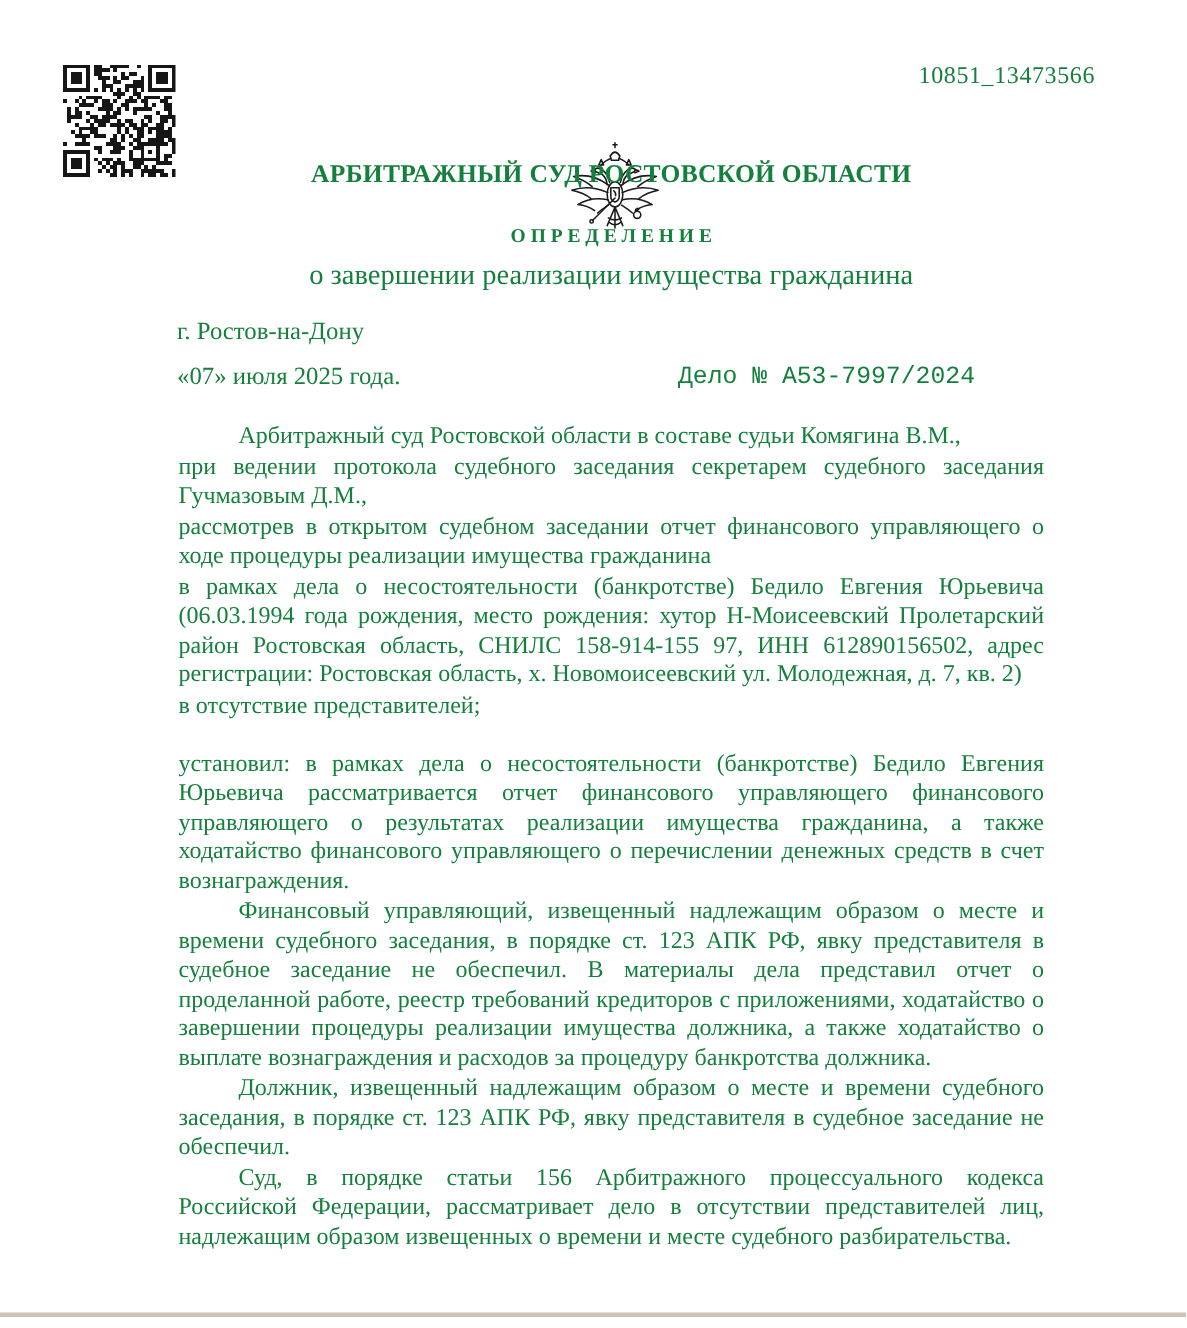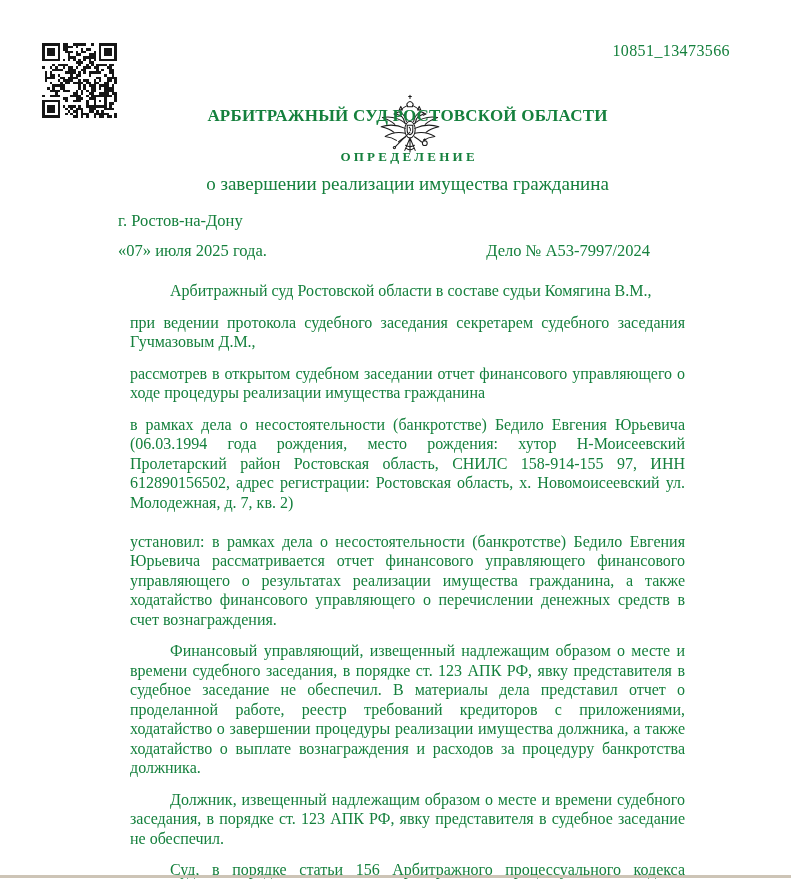--- a/index.html
+++ b/index.html
@@ -72,28 +72,28 @@
     font-size: 16.5px;
     line-height: 21px;
   }
   .date-row {
     margin-top: 9px;
     display: flex;
     justify-content: space-between;
     font-size: 16.5px;
     line-height: 21px;
   }
-  .date-row .case-number { padding-right: 47px; }
+  .date-row .case-number { padding-right: 47px; font-family: Liberation Mono, monospace; }
   .doc-body {
     margin-top: 20px;
     font-size: 16px;
     line-height: 19.5px;
     text-align: justify;
   }
-  .doc-body p { margin: 12px; }
+  .doc-body p { margin: 1px; }
   .doc-body p.indent { text-indent: 40px; }
   .doc-body p.gap { margin-top: 19.5px; }
   .bottom-edge {
     position: absolute;
     left: 0;
     right: 0;
     bottom: 1px;
     height: 3px;
     background: #cdc4b6;
   }
@@ -564,20 +564,21 @@
     <div class="city-line">г. Ростов-на-Дону</div>
     <div class="date-row">
       <span>«07» июля 2025 года.</span>
       <span class="case-number">Дело № А53-7997/2024</span>
     </div>
     <div class="doc-body">
         <p class="indent">Арбитражный суд Ростовской области в составе судьи Комягина В.М.,</p>
         <p>при ведении протокола судебного заседания секретарем судебного заседания Гучмазовым Д.М.,</p>
         <p>рассмотрев в открытом судебном заседании отчет финансового управляющего о ходе процедуры реализации имущества гражданина</p>
         <p>в рамках дела о несостоятельности (банкротстве) Бедило Евгения Юрьевича (06.03.1994 года рождения, место рождения: хутор Н-Моисеевский Пролетарский район Ростовская область, СНИЛС 158-914-155 97, ИНН 612890156502, адрес регистрации: Ростовская область, х. Новомоисеевский ул. Молодежная, д. 7, кв. 2)</p>
+        <p>в отсутствие представителей;</p>
         <p class="gap">установил: в рамках дела о несостоятельности (банкротстве) Бедило Евгения Юрьевича рассматривается отчет финансового управляющего финансового управляющего о результатах реализации имущества гражданина, а также ходатайство финансового управляющего о перечислении денежных средств в счет вознаграждения.</p>
         <p class="indent">Финансовый управляющий, извещенный надлежащим образом о месте и времени судебного заседания, в порядке ст. 123 АПК РФ, явку представителя в судебное заседание не обеспечил. В материалы дела представил отчет о проделанной работе, реестр требований кредиторов с приложениями, ходатайство о завершении процедуры реализации имущества должника, а также ходатайство о выплате вознаграждения и расходов за процедуру банкротства должника.</p>
         <p class="indent">Должник, извещенный надлежащим образом о месте и времени судебного заседания, в порядке ст. 123 АПК РФ, явку представителя в судебное заседание не обеспечил.</p>
         <p class="indent">Суд, в порядке статьи 156 Арбитражного процессуального кодекса Российской Федерации, рассматривает дело в отсутствии представителей лиц, надлежащим образом извещенных о времени и месте судебного разбирательства.</p>
       </div>
   </div>
 
   <div class="bottom-edge"></div>
 </div>
 

